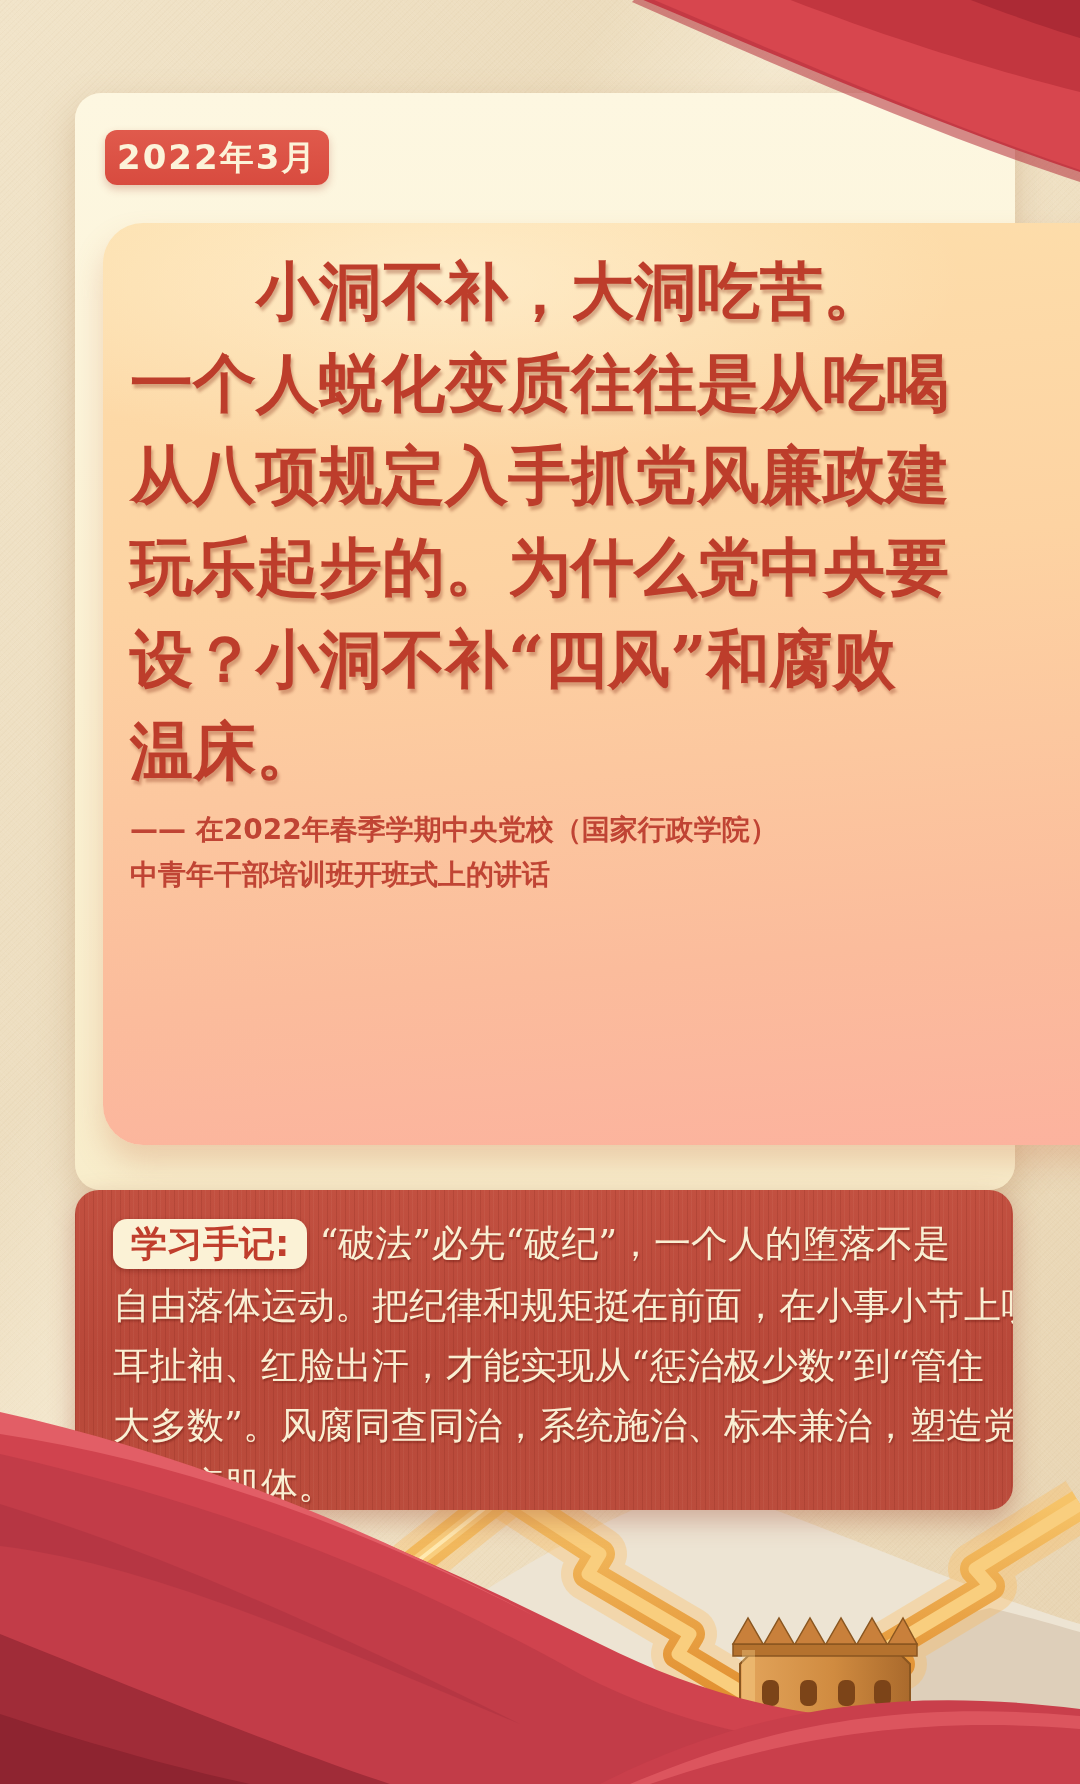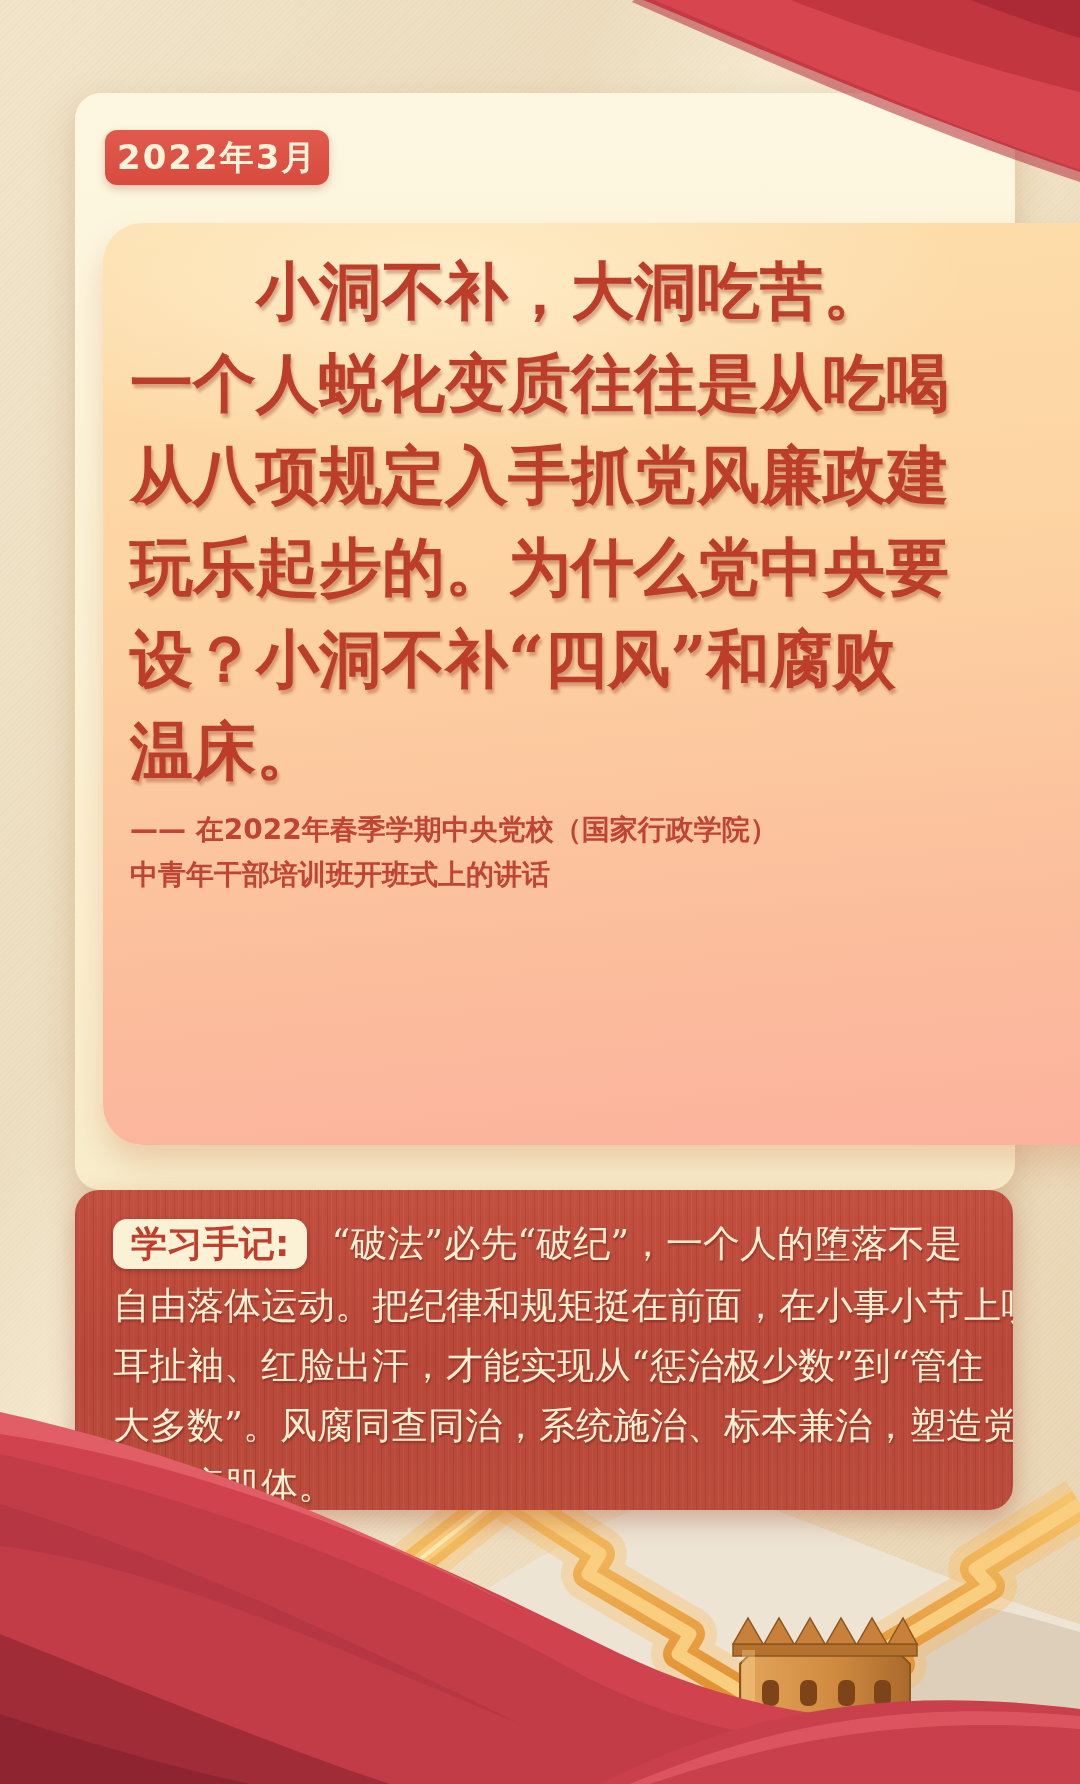--- a/index.html
+++ b/index.html
@@ -64,21 +64,21 @@
     box-shadow:0 10px 26px rgba(150,60,40,.35);
   }
   .notes-inner{padding:22px 38px 0 38px;}
   .nb-line{
     height:60px;line-height:60px;white-space:nowrap;
     font-family:"DejaVu Serif","Liberation Serif",serif;font-weight:400;
     color:#f9efd3;font-size:37px;text-shadow:1px 2px 2px rgba(90,15,8,.40);
   }
   .nb-first{display:flex;align-items:center;height:64px;}
   .notes-badge{
-    flex:0 0 auto;height:50px;line-height:50px;padding:0 18px;margin-right:24px;
+    flex:0 0 auto;height:50px;line-height:50px;padding:0 18px;margin-right:12px;
     background:#fbf2d6;border-radius:14px;
     color:#c03e2d;font-size:36px;font-weight:bold;
     font-family:"DejaVu Sans","Liberation Sans",sans-serif;
     box-shadow:0 2px 5px rgba(90,15,8,.35);white-space:nowrap;
   }
   .nb-first .nb-line{height:64px;line-height:64px;}
   .ribbon-top{position:absolute;top:0;right:0;width:1080px;height:460px;z-index:6;pointer-events:none;}
   .ribbon-bottom{position:absolute;left:0;bottom:0;width:1080px;height:400px;z-index:7;pointer-events:none;}
 </style>
 </head>

